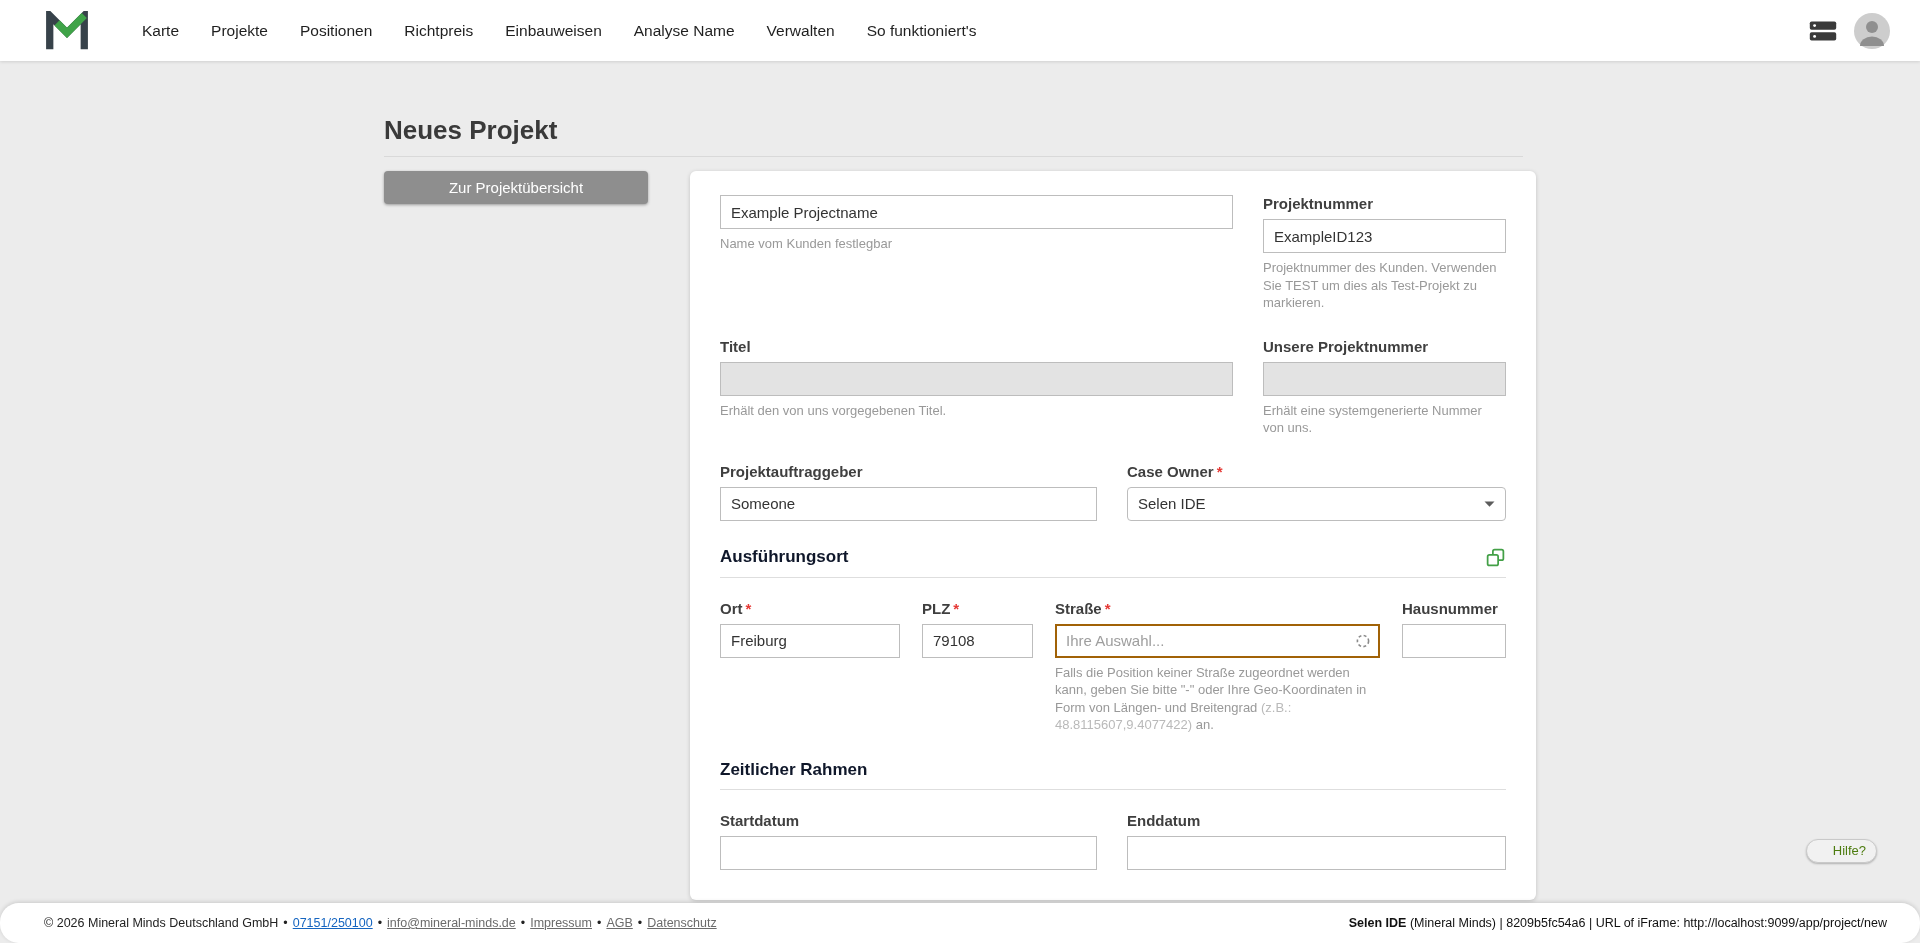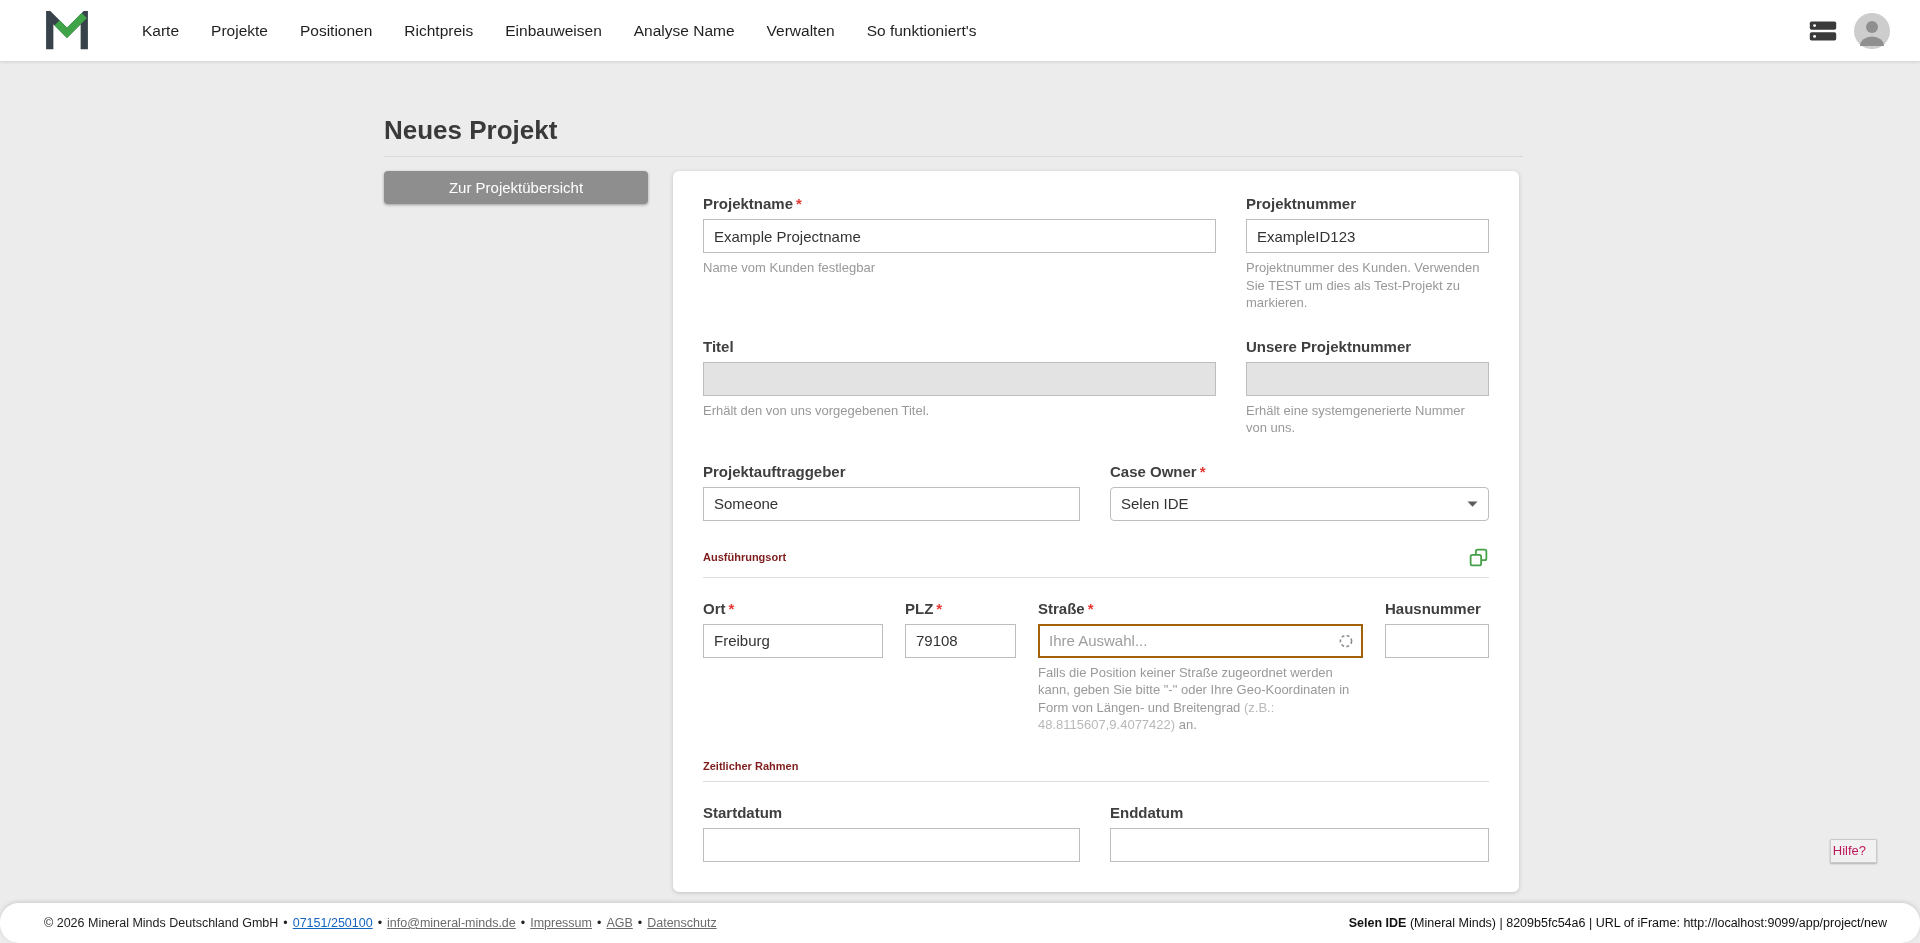--- a/index.html
+++ b/index.html
@@ -35,21 +35,21 @@
     white-space: nowrap;
   }
   .nav-right { margin-left: auto; display: flex; align-items: center; gap: 16px; }
   .icon-btn { cursor: pointer; display: flex; align-items: center; }
 
   
   .content { position: relative; }
   .page-inner { margin-left: 384px; width: 1139px; padding-top: 54px; }
   .page-title { margin: 0 0 10px 0; font-size: 26px; font-weight: 700; color: #3a3a3a; }
   .title-divider { border: 0; border-top: 1px solid #d9d9d9; margin: 0 0 14px 0; }
-  .layout { display: flex; gap: 25px; align-items: flex-start; }
+  .layout { display: flex; gap: 42px; align-items: flex-start; }
   .left-col { width: 264px; flex-shrink: 0; }
 
   .back-btn {
     width: 100%;
     height: 33px;
     background: #8e8e8e;
     color: #ffffff;
     border: none;
     border-radius: 4px;
     font-size: 15px;
@@ -118,43 +118,43 @@
   }
 
   .section-head {
     display: flex;
     align-items: center;
     justify-content: space-between;
     padding-bottom: 9px;
     border-bottom: 1px solid #dedede;
     margin-bottom: 22px;
   }
-  .section-title { font-size: 11px; font-weight: 700; color: #7f1d1d; }
+  .section-title { font-size: 17px; font-weight: 700; color: #0f172a; }
 
   .input-wrap { position: relative; }
   .spinner {
     position: absolute;
     right: 9px;
     top: calc(50% - 8px);
     animation: spin 1.2s linear infinite;
     transform-origin: 50% 50%;
   }
   @keyframes spin { to { transform: rotate(360deg); } }
 
   
   .help-bubble {
     position: fixed;
     right: 43px;
     bottom: 80px;
     background: #f1f1f1;
     border: 1px solid #c9c9c9;
-    border-radius: 1px;
-    padding: 3px 10px 4px 2px;
+    border-radius: 12px;
+    padding: 3px 10px 4px 26px;
     font-size: 13px;
-    color: #be185d;
+    color: #4d7c0f;
     box-shadow: 0 1px 2px rgba(0,0,0,0.25);
     cursor: pointer;
     z-index: 20;
   }
 
   
   .footer {
     position: fixed;
     left: 0; right: 0; bottom: 0;
     height: 40px;
@@ -221,23 +221,20 @@
     <hr class="title-divider">
     <div class="layout">
       <aside class="left-col">
         <button class="back-btn">Zur Projektübersicht</button>
       </aside>
 
       <section class="card">
 
         <div class="row row-2col-a">
           <div class="field">
-            <div class="label-row">
-              <span>Projektname</span><span class="req">*</span>
-            </div>
             <input class="text-input" type="text" value="Example Projectname" style="">
             <div class="helper">Name vom Kunden festlegbar</div>
           </div>
           <div class="field">
             <div class="label-row">Projektnummer</div>
             <input class="text-input" type="text" value="ExampleID123" style="">
             <div class="helper">Projektnummer des Kunden. Verwenden Sie TEST um dies als Test-Projekt zu markieren.</div>
           </div>
         </div>
 

